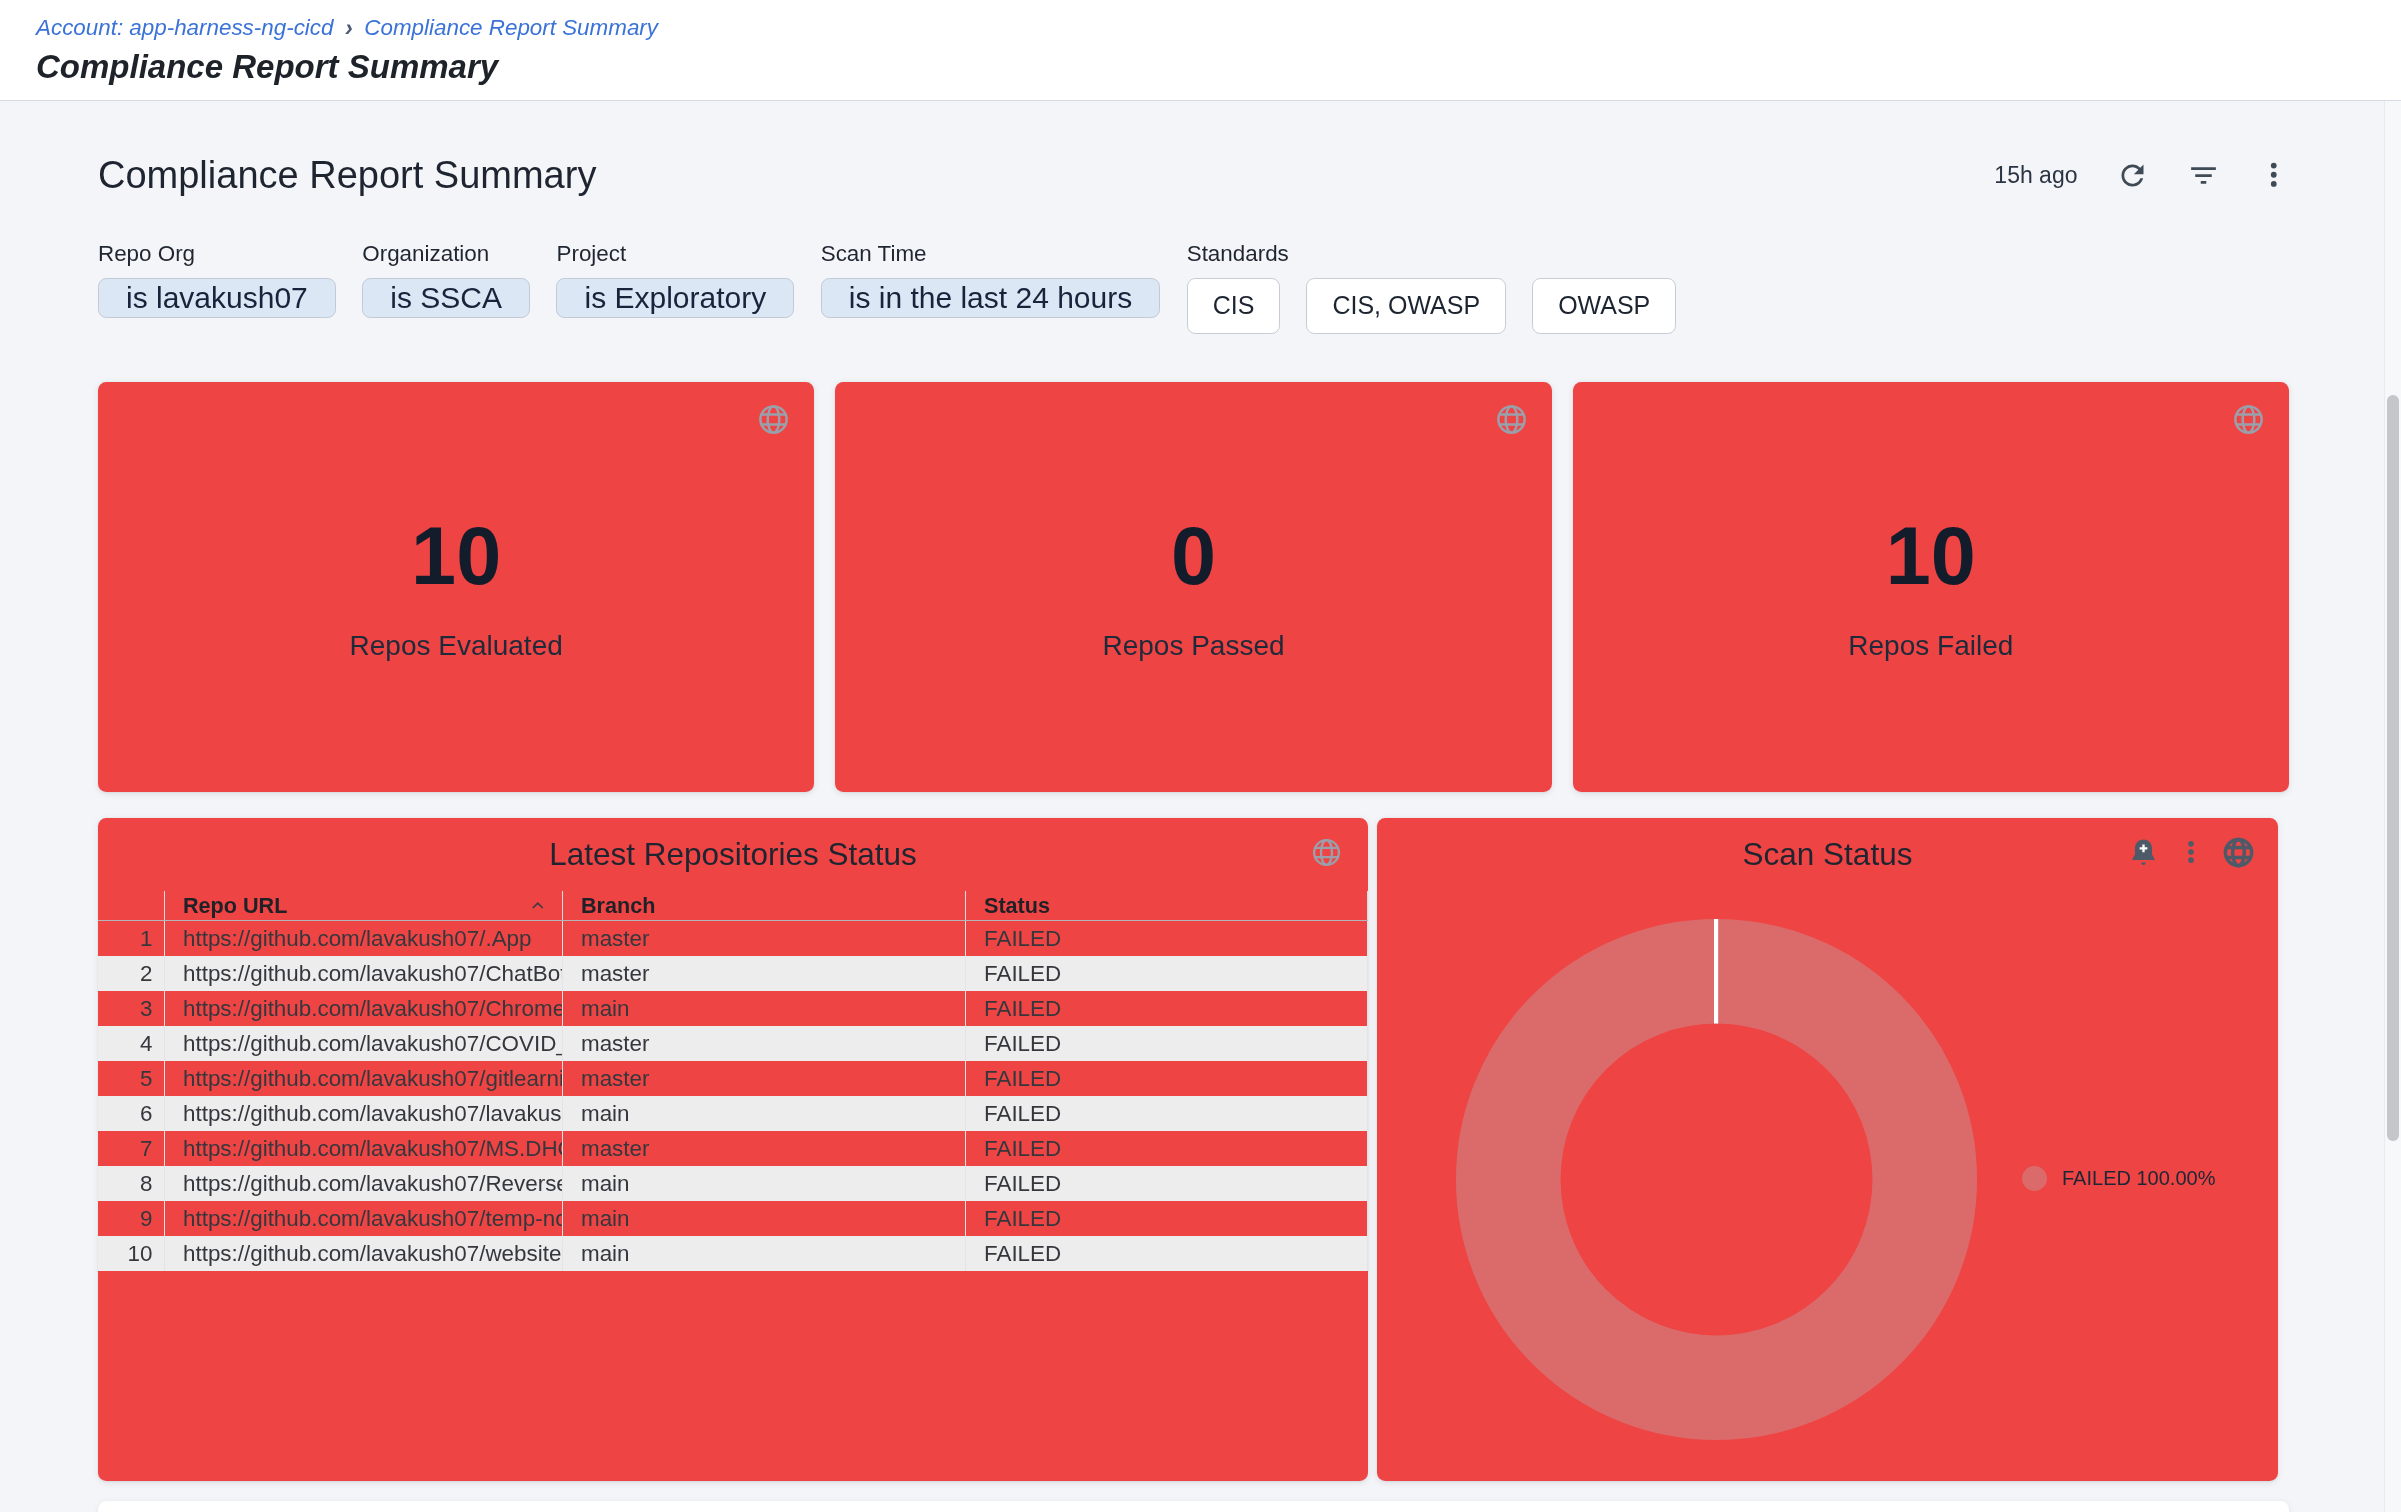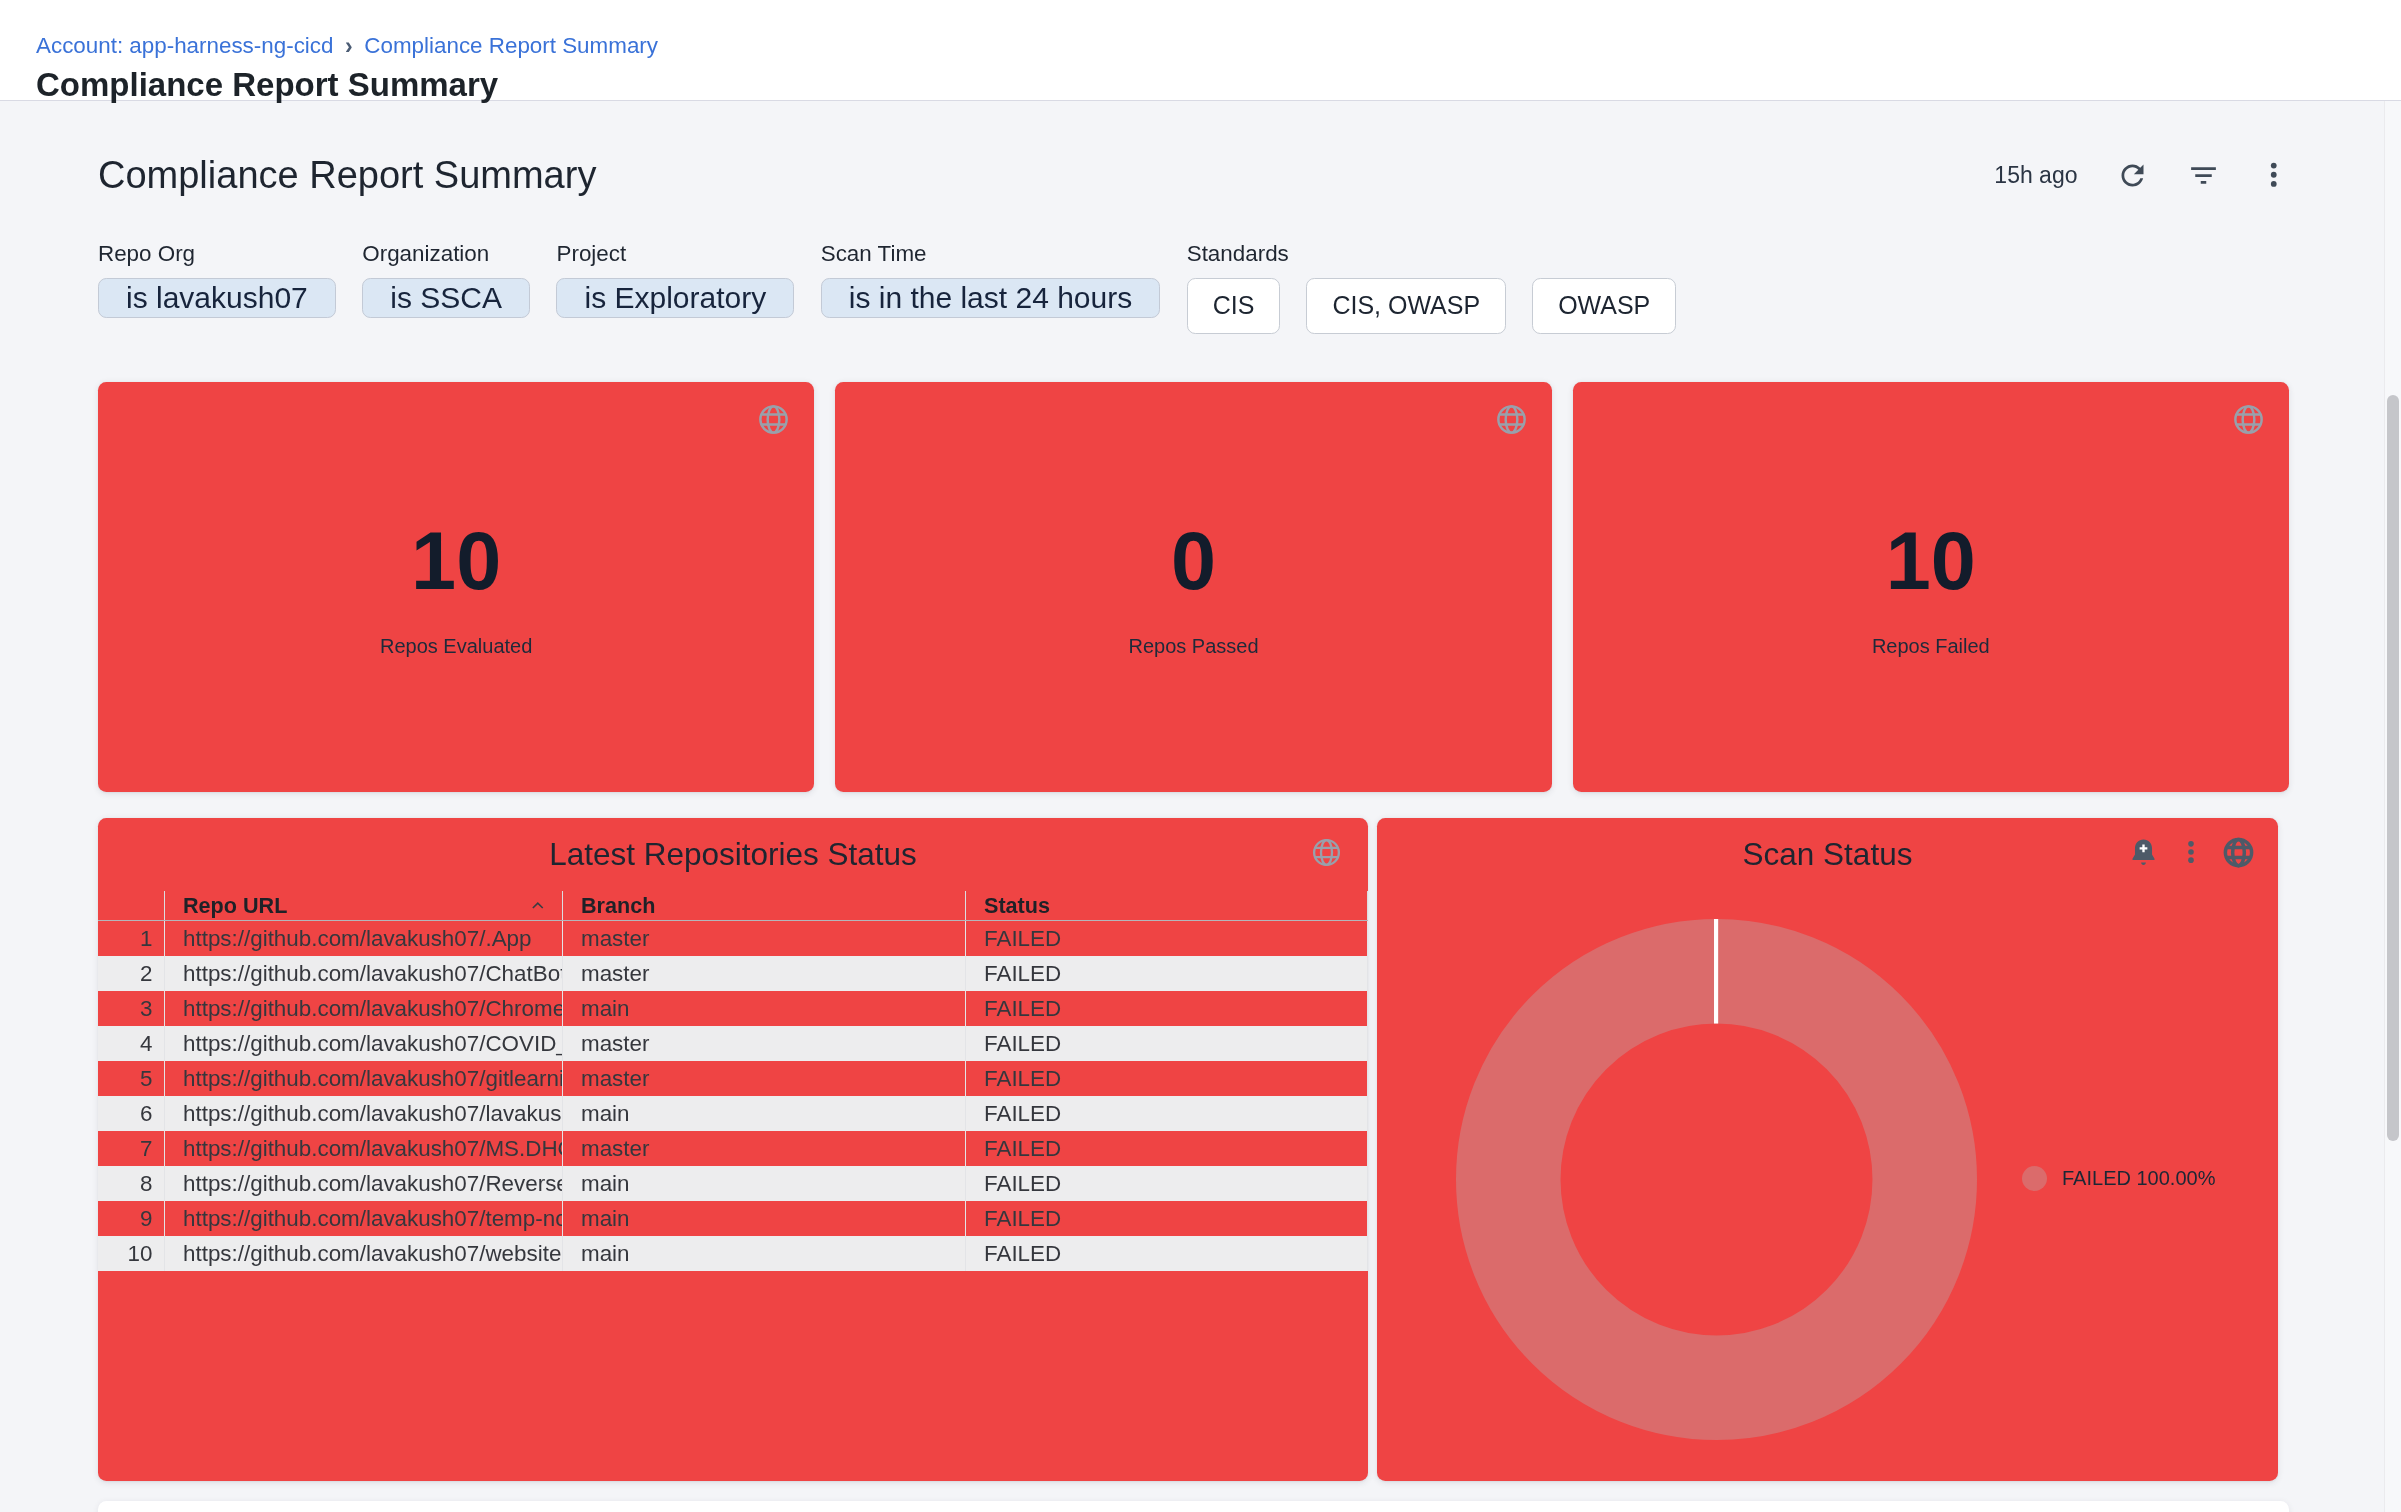--- a/index.html
+++ b/index.html
@@ -10,21 +10,22 @@
     font-family: "Liberation Sans", sans-serif;
     overflow: hidden;
     position: relative;
     color: #1e2530;
   }
 
   
   .topbar {
     height: 101px; background: #ffffff;
     border-bottom: 1.7px solid #d9dae4;
-    padding: 33px 0 0 36px;
+    padding: 15px 0 0 36px;
+    font-style: italic;
   }
   .breadcrumb { display: flex; align-items: center; gap: 11.6px; font-size: 22.4px; }
   .crumb { color: #3a72d8; text-decoration: none; cursor: pointer; }
   .crumb-sep { color: #4b5c74; font-size: 23px; font-weight: 700; line-height: 1; }
   .page-title { margin: 6.6px 0 0 0; font-size: 33px; font-weight: 700; color: #1d2329; }
 
   
   .content { width: 2191px; margin-left: 98px; padding-top: 51px; }
 
   .dash-header { display: flex; align-items: center; justify-content: space-between; height: 46px; }
@@ -53,21 +54,21 @@
   }
 
   
   .card {
     background: #ef4444; border-radius: 8.3px; position: relative;
     box-shadow: 0 1.7px 6.6px rgba(40,41,61,0.10), 0 0.8px 1.7px rgba(40,41,61,0.05);
   }
   .stat-row { display: flex; gap: 21px; margin-top: 48px; }
   .stat-card { flex: 1; height: 410px; display: flex; flex-direction: column; align-items: center; justify-content: center; }
   .stat-value { font-size: 81px; font-weight: 600; color: #131c2b; line-height: 1; margin-top: 5px; }
-  .stat-label { font-size: 20px; color: #1e2a3a; margin-top: 33px; }
+  .stat-label { font-size: 28px; color: #1e2a3a; margin-top: 33px; }
   .tile-globe { position: absolute; top: 20px; right: 23px; color: #99a0ab; cursor: pointer; display: flex; }
 
   .bottom-row { display: flex; gap: 9px; margin-top: 26.5px; }
   .table-card { width: 1270px; height: 663px; padding-top: 18px; }
   .scan-card  { width: 901px; height: 663px; padding-top: 18px; }
   .card-title { margin: 0; text-align: center; font-size: 31.5px; font-weight: 400; color: #1e2530; }
 
   
   .table-wrap { margin-top: 18px; }
   .t-head, .t-row { display: grid; grid-template-columns: 66px 398px 403px 403px; align-items: stretch; }

